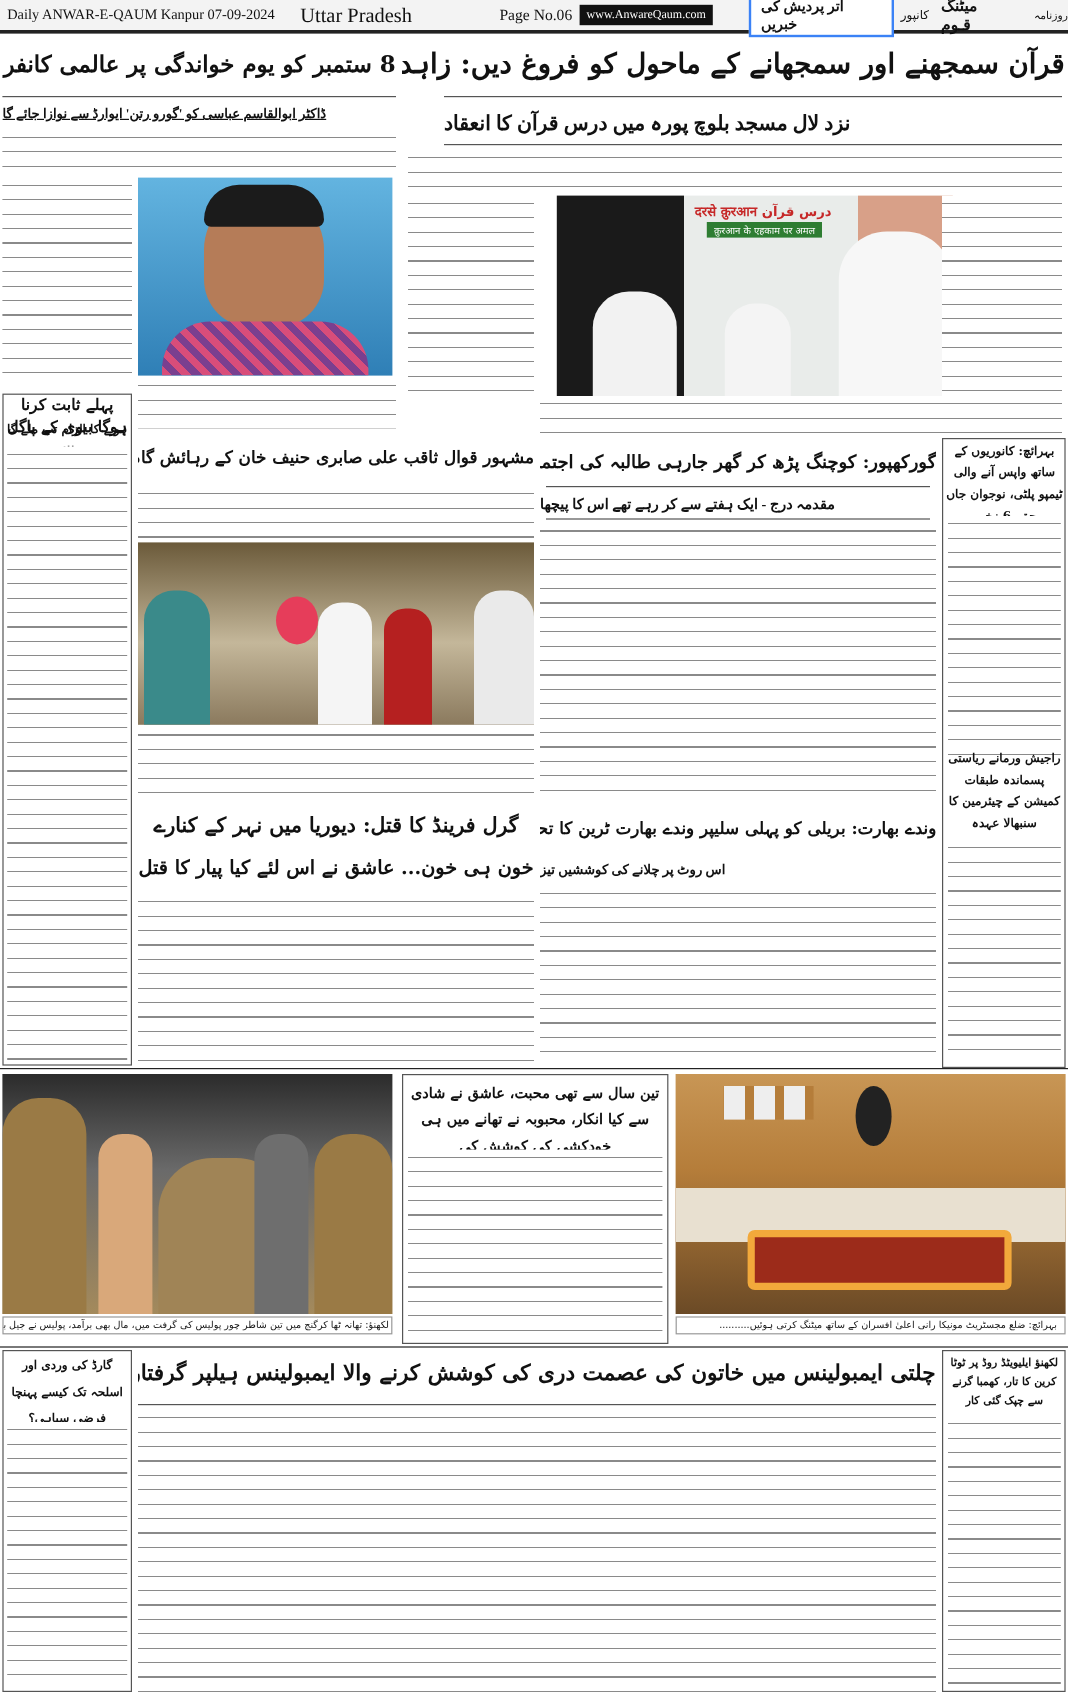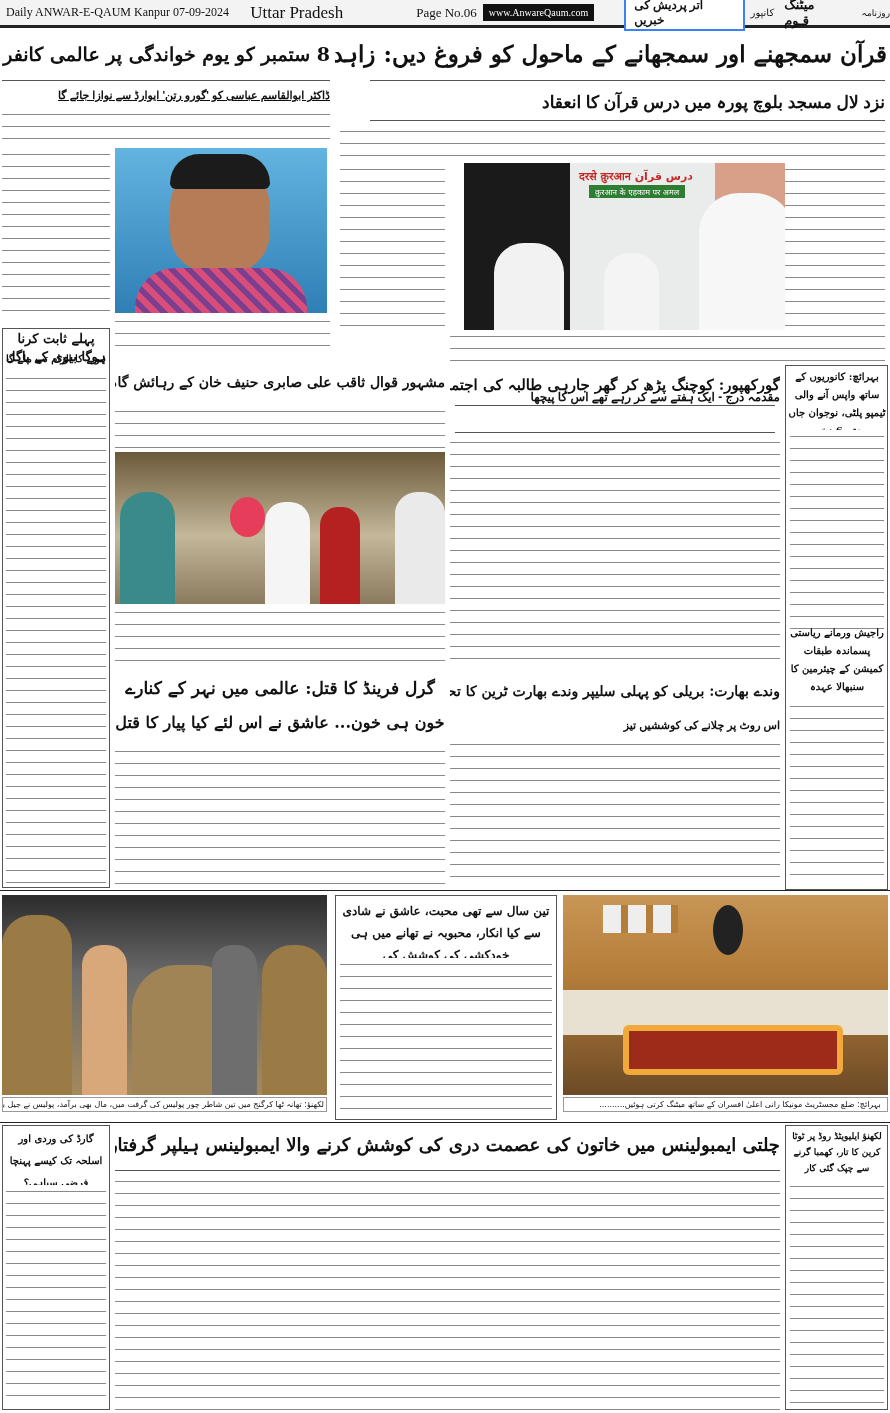--- a/index.html
+++ b/index.html
@@ -9,21 +9,21 @@
   .mh-left { font-size: 12px; padding-left: 6px; width: 215px; white-space: nowrap; }
   .mh-center { font-size: 17px; width: 150px; text-align: center; }
   .mh-page { font-size: 13px; width: 100px; text-align: right; }
   .mh-url { background: #111; color: #fff; font-size: 10px; padding: 3px 6px; margin-left: 6px; }
   .mh-urdu-box { border: 2px solid #3b82f6; font-size: 12px; padding: 1px 8px; margin-left: 30px; font-weight: bold; background:#fff; }
   .mh-brand { font-size: 13px; margin-left: 10px; font-weight: bold; }
   .mh-city { font-size: 10px; margin-left: 6px; }
   .mh-daily { font-size: 9px; margin-left: 20px; }
   .stripes { flex: 1; height: 14px; background: repeating-linear-gradient(#999 0 1px, transparent 1px 3px); margin: 0 4px; }
   .headline { direction: rtl; text-align: center; font-family: "DejaVu Serif", serif; font-weight: bold; color: #111; white-space: nowrap; overflow: hidden; }
-  .sub { direction: rtl; text-align: right; font-weight: bold; font-family: Liberation Sans, sans-serif; white-space: nowrap; overflow: hidden; }
+  .sub { direction: rtl; text-align: left; font-weight: bold; font-family: Liberation Serif, serif; white-space: nowrap; overflow: hidden; }
   .col-text { background: repeating-linear-gradient(#fff 0 6px, #8a8a8a 6px 7px, #fff 7px 12px); }
   .photo { background: #777; overflow: hidden; }
   .caption { direction: rtl; font-size: 8px; text-align: center; border: 1px solid #999; background:#fff; padding: 2px; white-space: nowrap; overflow: hidden; }
   .boxed { border: 1px solid #555; }
   .rule-h { background: #555; height: 1px; }
   .side-head { direction: rtl; text-align: center; font-weight: bold; font-size: 12px; line-height: 18px; font-family: "DejaVu Serif", serif; }
 </style>
 </head>
 <body>
 
@@ -79,31 +79,31 @@
   <div style="position:absolute;left:5px;top:40px;width:55px;height:112px;background:#3a8a8a;border-radius:25px 25px 0 0;"></div>
   <div style="position:absolute;left:115px;top:45px;width:35px;height:40px;background:#e63d5a;border-radius:50%;"></div>
   <div style="position:absolute;left:150px;top:50px;width:45px;height:102px;background:#f5f5f5;border-radius:20px 20px 0 0;"></div>
   <div style="position:absolute;left:205px;top:55px;width:40px;height:97px;background:#b52020;border-radius:18px 18px 0 0;"></div>
   <div style="position:absolute;left:280px;top:40px;width:50px;height:112px;background:#eaeaea;border-radius:22px 22px 0 0;"></div>
 </div>
 <div class="abs col-text" style="left:115px;top:606px;width:330px;height:60px;"></div>
 
 <div class="abs headline" style="left:450px;top:365px;width:330px;font-size:15px;line-height:40px;">گورکھپور: کوچنگ پڑھ کر گھر جارہی طالبہ کی اجتماعی عصمت دری</div>
 <div class="abs rule-h" style="left:455px;top:405px;width:320px;"></div>
-<div class="abs sub" style="left:450px;top:384px;width:330px;font-size:12px;line-height:26px;">مقدمہ درج - ایک ہفتے سے کر رہے تھے اس کا پیچھا</div>
+<div class="abs sub" style="left:450px;top:407px;width:330px;font-size:12px;line-height:26px;">مقدمہ درج - ایک ہفتے سے کر رہے تھے اس کا پیچھا</div>
 <div class="abs rule-h" style="left:455px;top:432px;width:320px;"></div>
 <div class="abs col-text" style="left:450px;top:436px;width:330px;height:230px;"></div>
 
 <div class="abs boxed" style="left:785px;top:365px;width:103px;height:525px;"></div>
 <div class="abs side-head" style="left:788px;top:368px;width:98px;font-size:10px;white-space:normal;">بہرائچ: کانوریوں کے ساتھ واپس آنے والی ٹیمپو پلٹی، نوجوان جاں بحق، 6 زخمی</div>
 <div class="abs col-text" style="left:790px;top:430px;width:94px;height:200px;"></div>
 <div class="abs side-head" style="left:788px;top:624px;width:98px;font-size:10px;white-space:normal;">راجیش ورمانے ریاستی پسماندہ طبقات کمیشن کے چیئرمین کا سنبھالا عہدہ</div>
 <div class="abs col-text" style="left:790px;top:700px;width:94px;height:185px;"></div>
 
-<div class="abs headline" style="left:115px;top:670px;width:330px;font-size:17px;line-height:36px;">گرل فرینڈ کا قتل: عالمی میں نہر کے کنارے</div>
+<div class="abs headline" style="left:115px;top:670px;width:330px;font-size:17px;line-height:36px;">گرل فرینڈ کا قتل: دیوریا میں نہر کے کنارے</div>
 <div class="abs headline" style="left:115px;top:708px;width:330px;font-size:16px;line-height:30px;">خون ہی خون... عاشق نے اس لئے کیا پیار کا قتل</div>
 <div class="abs col-text" style="left:115px;top:745px;width:330px;height:140px;"></div>
 
 <div class="abs headline" style="left:450px;top:673px;width:330px;font-size:14px;line-height:36px;">وندے بھارت: بریلی کو پہلی سلیپر وندے بھارت ٹرین کا تحفہ</div>
 <div class="abs sub" style="left:450px;top:716px;width:330px;font-size:11px;line-height:18px;">اس روٹ پر چلانے کی کوششیں تیز</div>
 <div class="abs col-text" style="left:450px;top:738px;width:330px;height:148px;"></div>
 
 <div class="abs rule-h" style="left:0;top:890px;width:890px;background:#222;"></div>
 
 <div class="abs photo" style="left:2px;top:895px;width:325px;height:200px;background:linear-gradient(#2b2b2b,#6a6a6a 40%,#a48a5c);">

